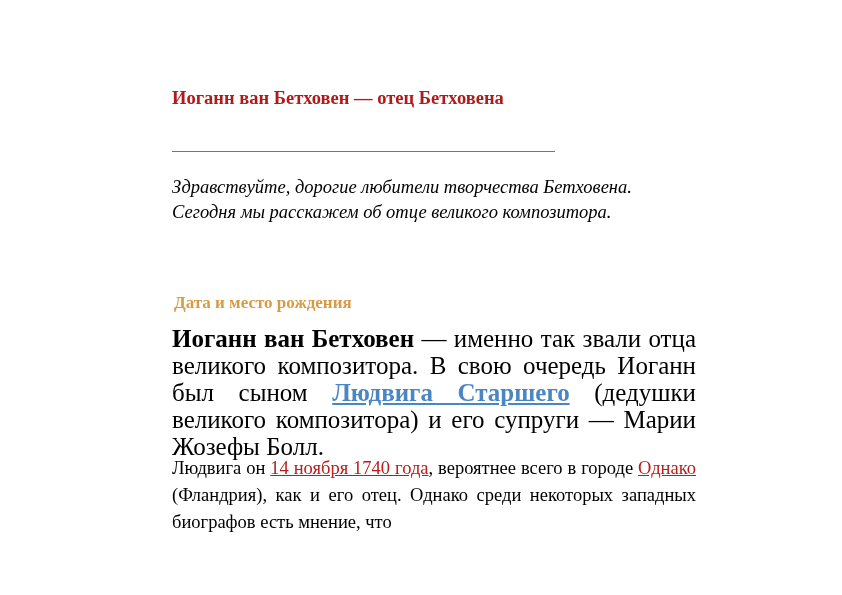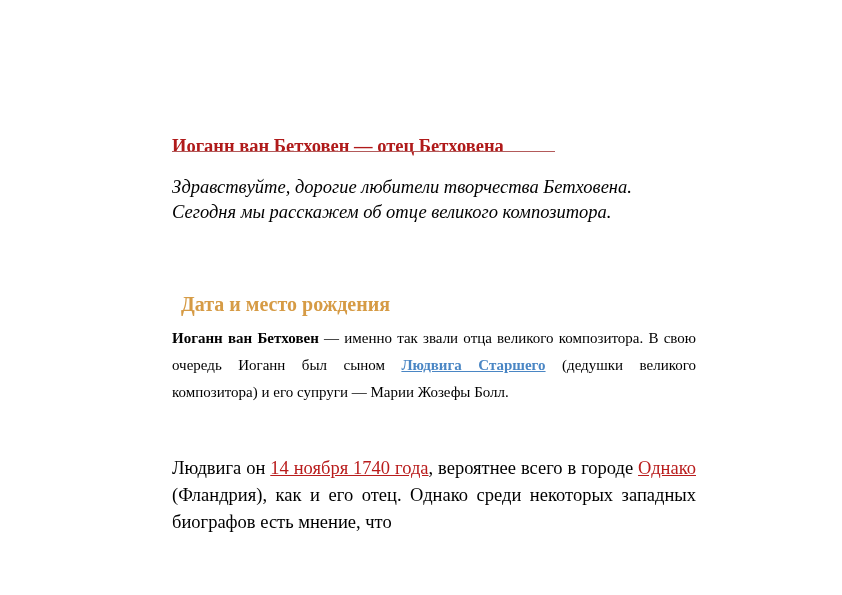--- a/index.html
+++ b/index.html
@@ -1,23 +1,23 @@
 <!DOCTYPE html>
 <html><head>
   <meta charset="utf-8">
   <style>
     html, body { margin: 0; padding: 0; background: #ffffff; }
     body { width: 842px; height: 595px; position: relative; overflow: hidden;
            font-family: "Liberation Serif", serif; color: #000; }
     .page { position: absolute; left: 172px; top: 0; width: 524px; }
-    .title { position: absolute; left: 0; top: 88px; font-size: 18.5px; font-weight: bold; color: #b01a1a; white-space: nowrap; margin-top: 48px; }
+    .title { position: absolute; left: 0; top: 88px; font-size: 18.5px; font-weight: bold; color: #b01a1a; white-space: nowrap; }
     .rule { position: absolute; left: 0; top: 151px; width: 383px; height: 0; border-top: 1.5px solid #b35a5a; }
     .intro { position: absolute; left: 0; top: 175px; width: 524px; font-size: 18.5px; line-height: 25px; font-style: italic; }
-    .h2 { position: absolute; left: 9px; top: 293px; font-size: 20px; font-weight: bold; color: #d69b45; white-space: nowrap; }
-    .p1 { position: absolute; left: 0; top: 325px; width: 524px; font-size: 15px; line-height: 27px; text-align: justify; }
+    .h2 { position: absolute; left: 2px; top: 293px; font-size: 17px; font-weight: bold; color: #d69b45; white-space: nowrap; }
+    .p1 { position: absolute; left: 0; top: 325px; width: 524px; font-size: 25px; line-height: 27px; text-align: justify; }
     .p2 { position: absolute; left: 0; top: 455px; width: 524px; font-size: 18.5px; line-height: 27px; text-align: justify; }
     .link-blue { color: #4a86c4; font-weight: bold; text-decoration: underline; }
     .link-u { color: #b91c1c; text-decoration: underline; }
     b { font-weight: bold; }
   </style>
 </head>
 <body>
 
 <div class="page">
   <div class="title">Иоганн ван Бетховен — отец Бетховена</div>

